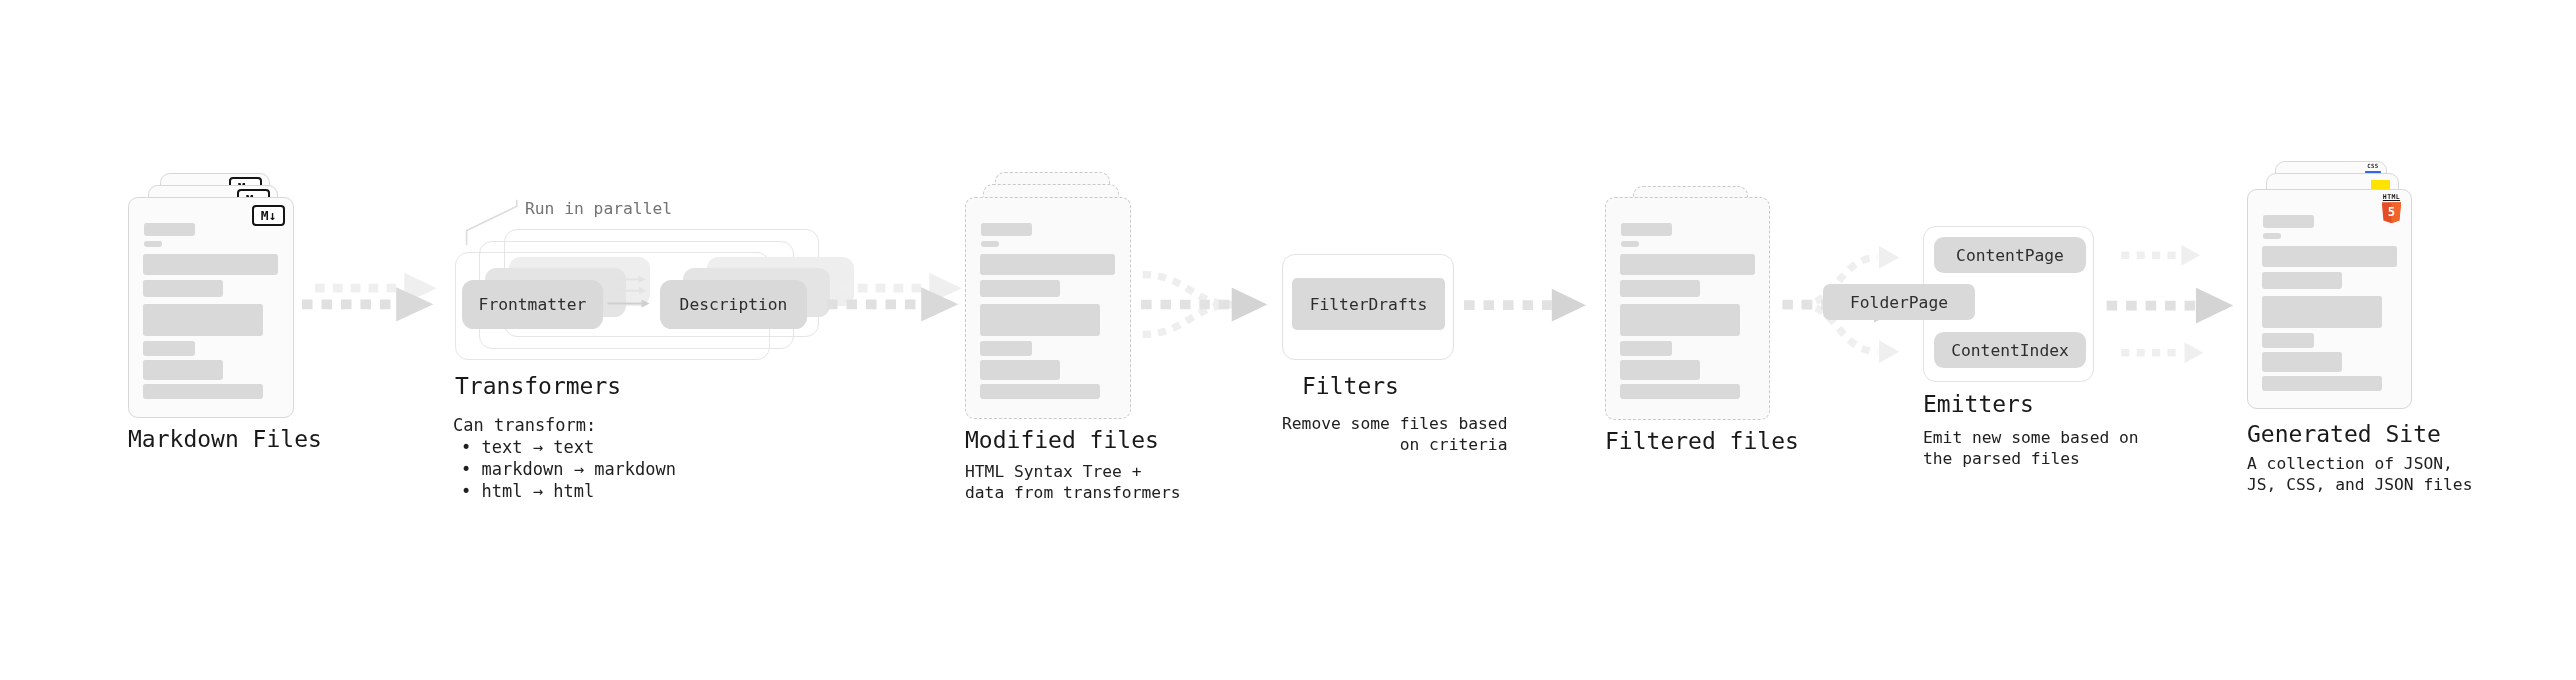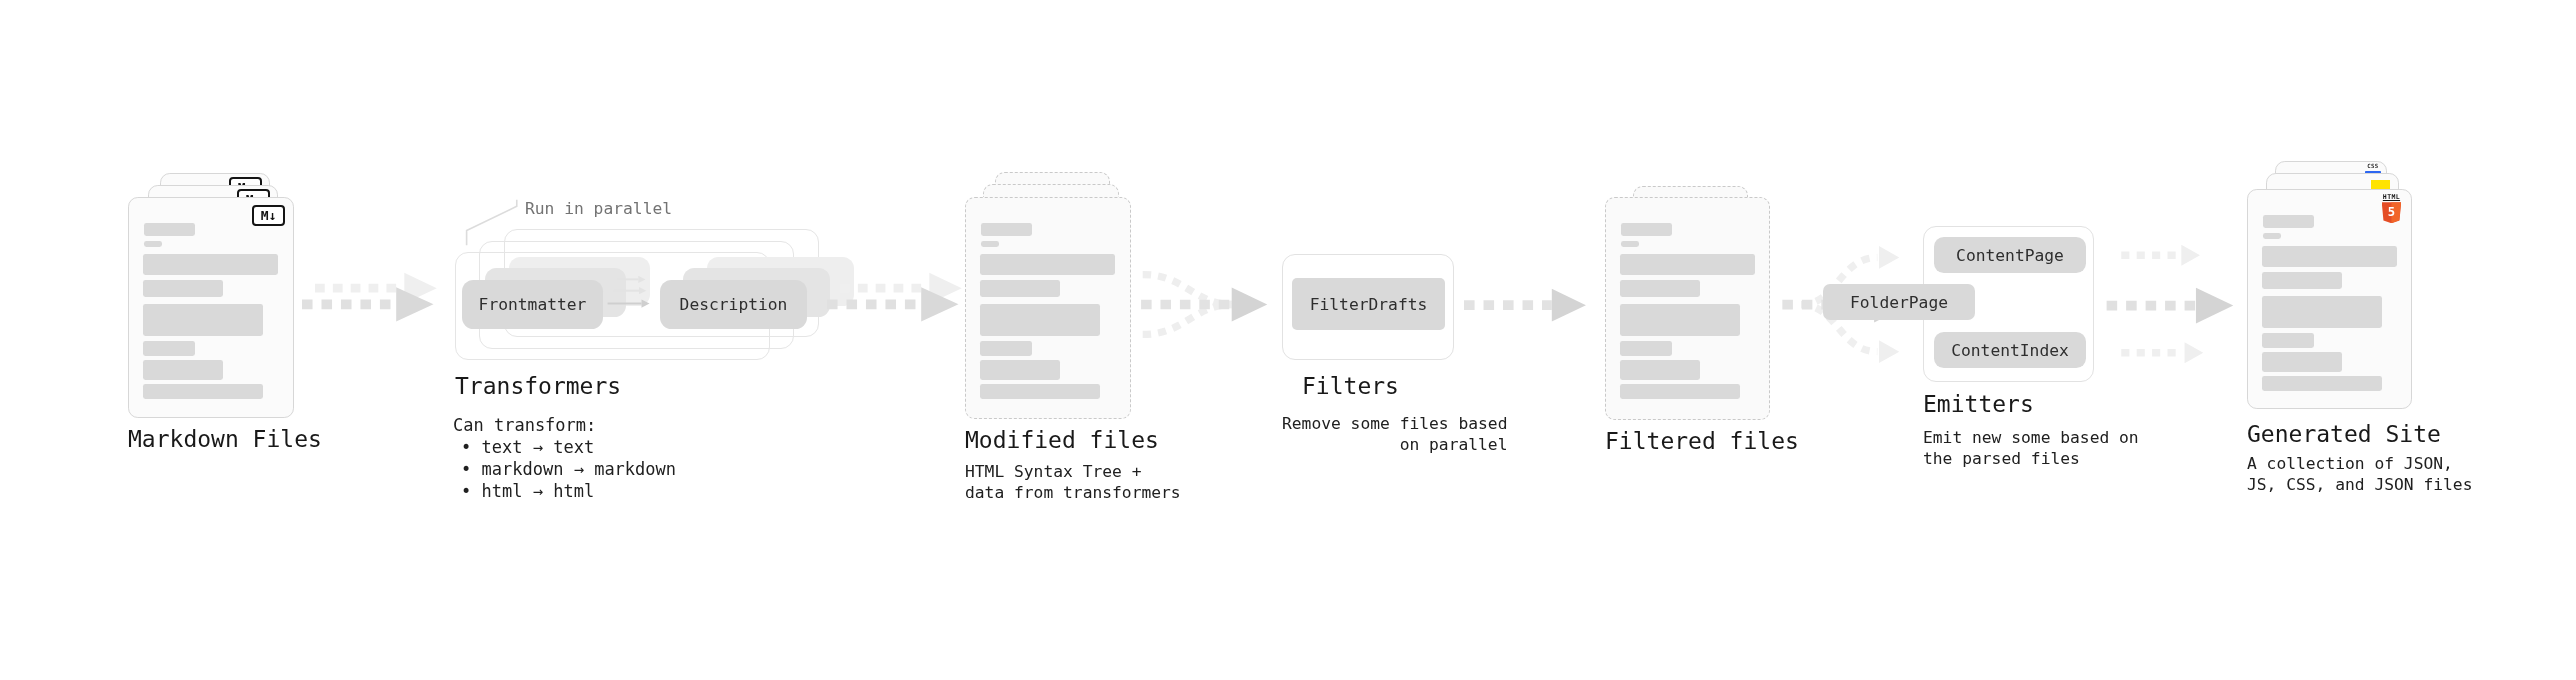--- a/index.html
+++ b/index.html
@@ -154,21 +154,21 @@
       <polygon points="118,34 118,76 162,55" fill="#d4d4d4"></polygon>
     </g>
   </svg>
 
   <div>
     <div class="box" style="left:1282px;top:254px;width:172px;height:106px;"></div>
     <div class="pill pill--front" style="left:1292px;top:278px;width:153px;height:52px;border-radius:5px;">FilterDrafts</div>
     <div class="title" style="left:1282px;top:373px;margin-left:20px;">Filters</div>
     <div class="body" style="left:1282px;top:413px;text-align:right;">
       <div>Remove some files based</div>
-      <div>on parallel</div>
+      <div>on criteria</div>
     </div>
   </div>
 
   <svg class="abs" style="left:1464px;top:279px;" width="126" height="49" viewBox="0 0 155 60">
     <g fill="none">
       <line x1="0" y1="32" x2="108" y2="32" stroke="#e2e2e2" stroke-width="12" stroke-dasharray="13 11"></line>
       <polygon points="108,12 108,52 150,32" fill="#d4d4d4"></polygon>
     </g>
   </svg>
 

